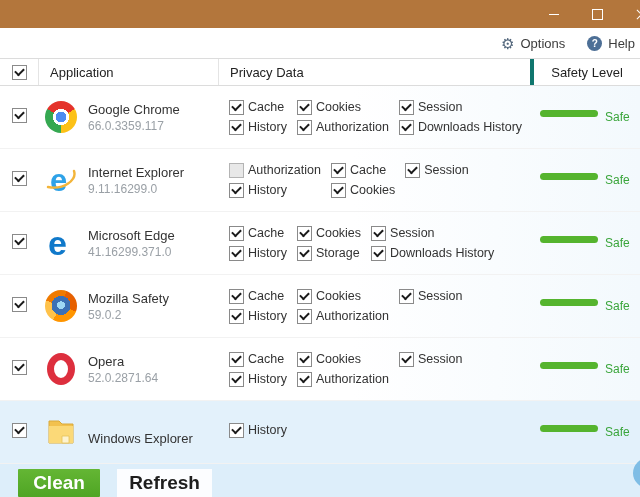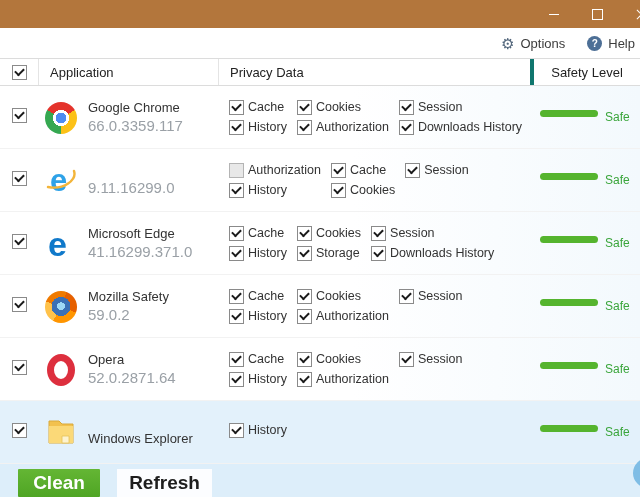--- a/index.html
+++ b/index.html
@@ -40,21 +40,21 @@
        border-bottom:1px solid #f2f2f2;cursor:default;}
   .row.selected{background:var(--highlight-row,#e3f1fb);}
   .row .c1{padding-left:12px;}
   .row .c2{display:flex;align-items:flex-end;}
   .row .c3{padding-left:11px;}
   .row .c4{padding-left:10px;display:flex;flex-direction:row;align-items:flex-start;gap:7px;}
 
   .icon-host{width:32px;height:32px;margin-left:7px;flex:none;display:flex;align-items:center;justify-content:center;}
   .appmeta{display:flex;flex-direction:column;margin-left:11px;}
   .appname{font-size:13px;color:#333;}
-  .appver{font-size:15px;color:#9aa0a6;margin-top:2px;}
+  .appver{font-size:12px;color:#9aa0a6;margin-top:2px;}
 
   .pd-grid{display:inline-grid;grid-template-columns:auto auto auto;column-gap:10px;row-gap:5px;}
   .pd-item{display:flex;align-items:center;gap:4px;font-size:12.5px;color:#333;cursor:pointer;white-space:nowrap;}
 
   
   .cb{width:13px;height:13px;background:#fff;border:1px solid #8a8a8a;display:inline-block;position:relative;flex:none;box-sizing:content-box;}
   .cb.checked::after{content:"";position:absolute;left:2px;top:2px;width:7px;height:4px;
                      border-left:2px solid #1b1b1b;border-bottom:2px solid #1b1b1b;transform:rotate(-45deg);}
   .cb.disabled{background:#e8e8e8;border-color:#b4b4b4;}
 
@@ -171,20 +171,21 @@
       <span class="cb checked"></span>
     </div>
     <div class="c2">
       <span class="icon-host">
             <svg width="32" height="32" viewBox="0 0 32 32">
     <text x="5" y="27" font-size="31" font-weight="bold" fill="#2ea2e8" font-family="Liberation Sans, sans-serif">e</text>
     <path d="M29 7 C 32 16, 19 26, 3 23" stroke="#f3b53a" stroke-width="2.4" fill="none" stroke-linecap="round"></path>
   </svg>
           </span>
       <span class="appmeta">
+        <span class="appname">Internet Explorer</span>
         <span class="appver">9.11.16299.0</span>
       </span>
     </div>
     <div class="c3">
       <span class="pd-grid">
             <span class="pd-item">
               <span class="cb disabled"></span>
               <span>Authorization</span>
             </span>
             <span class="pd-item">

